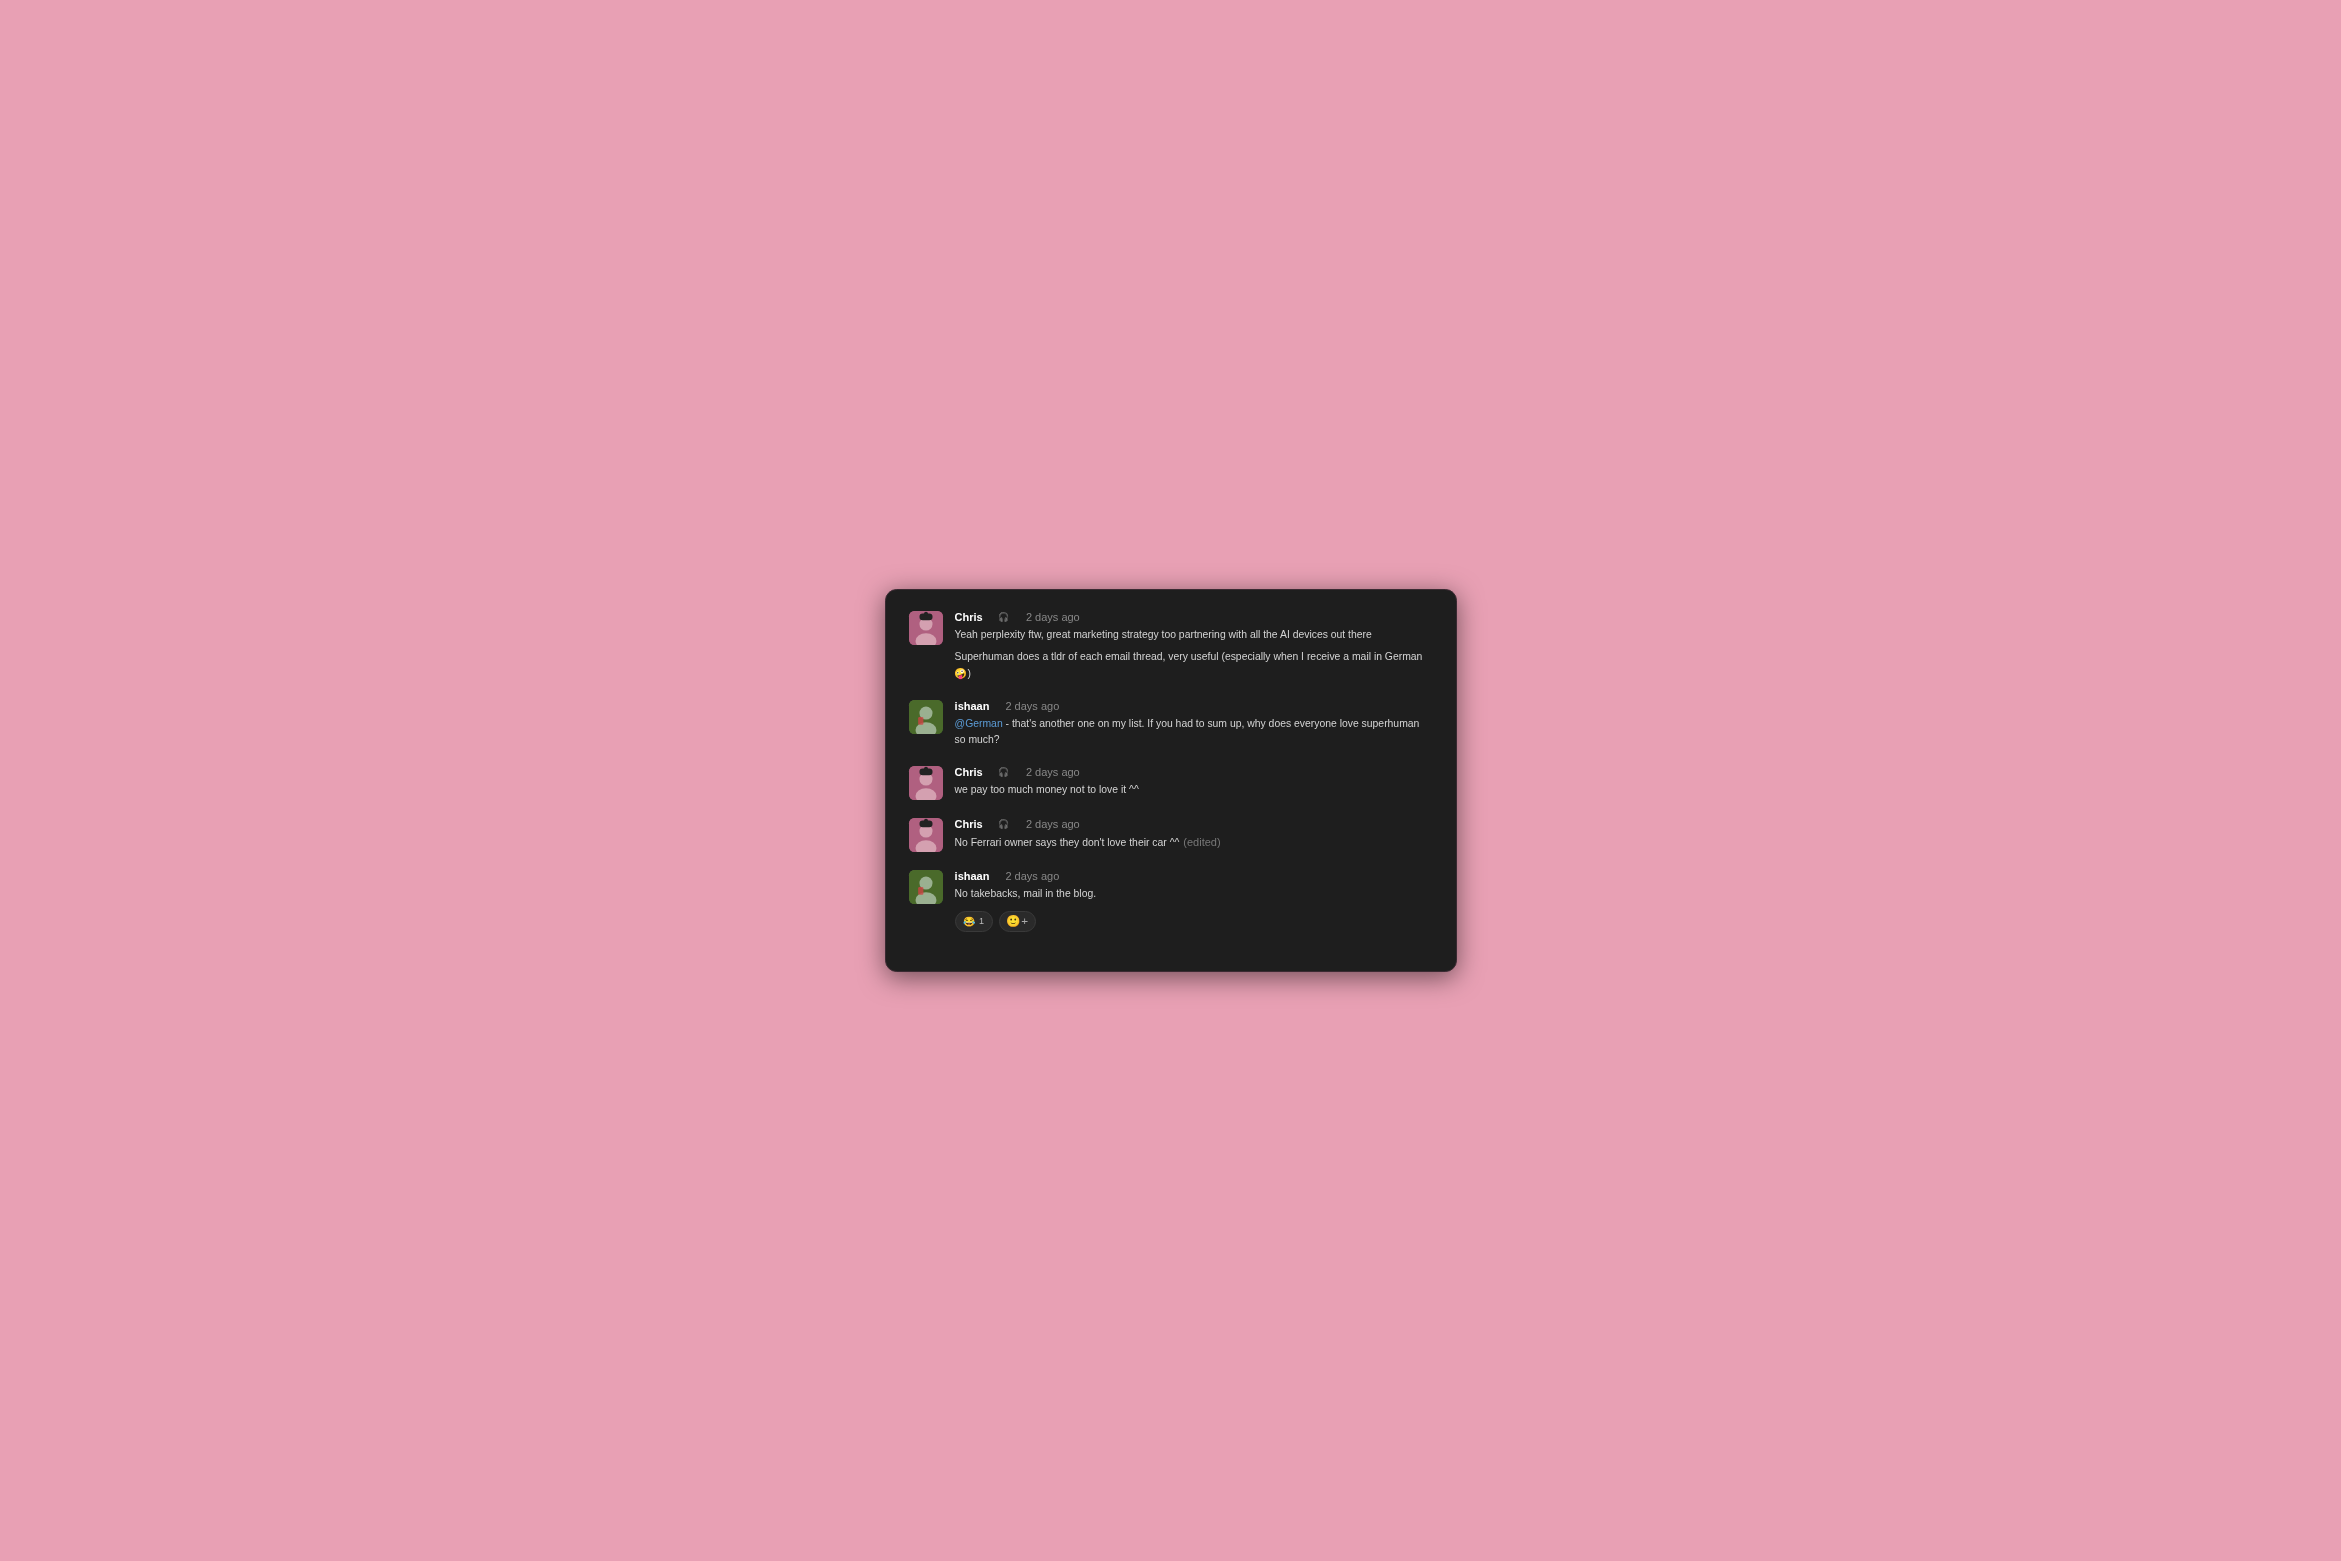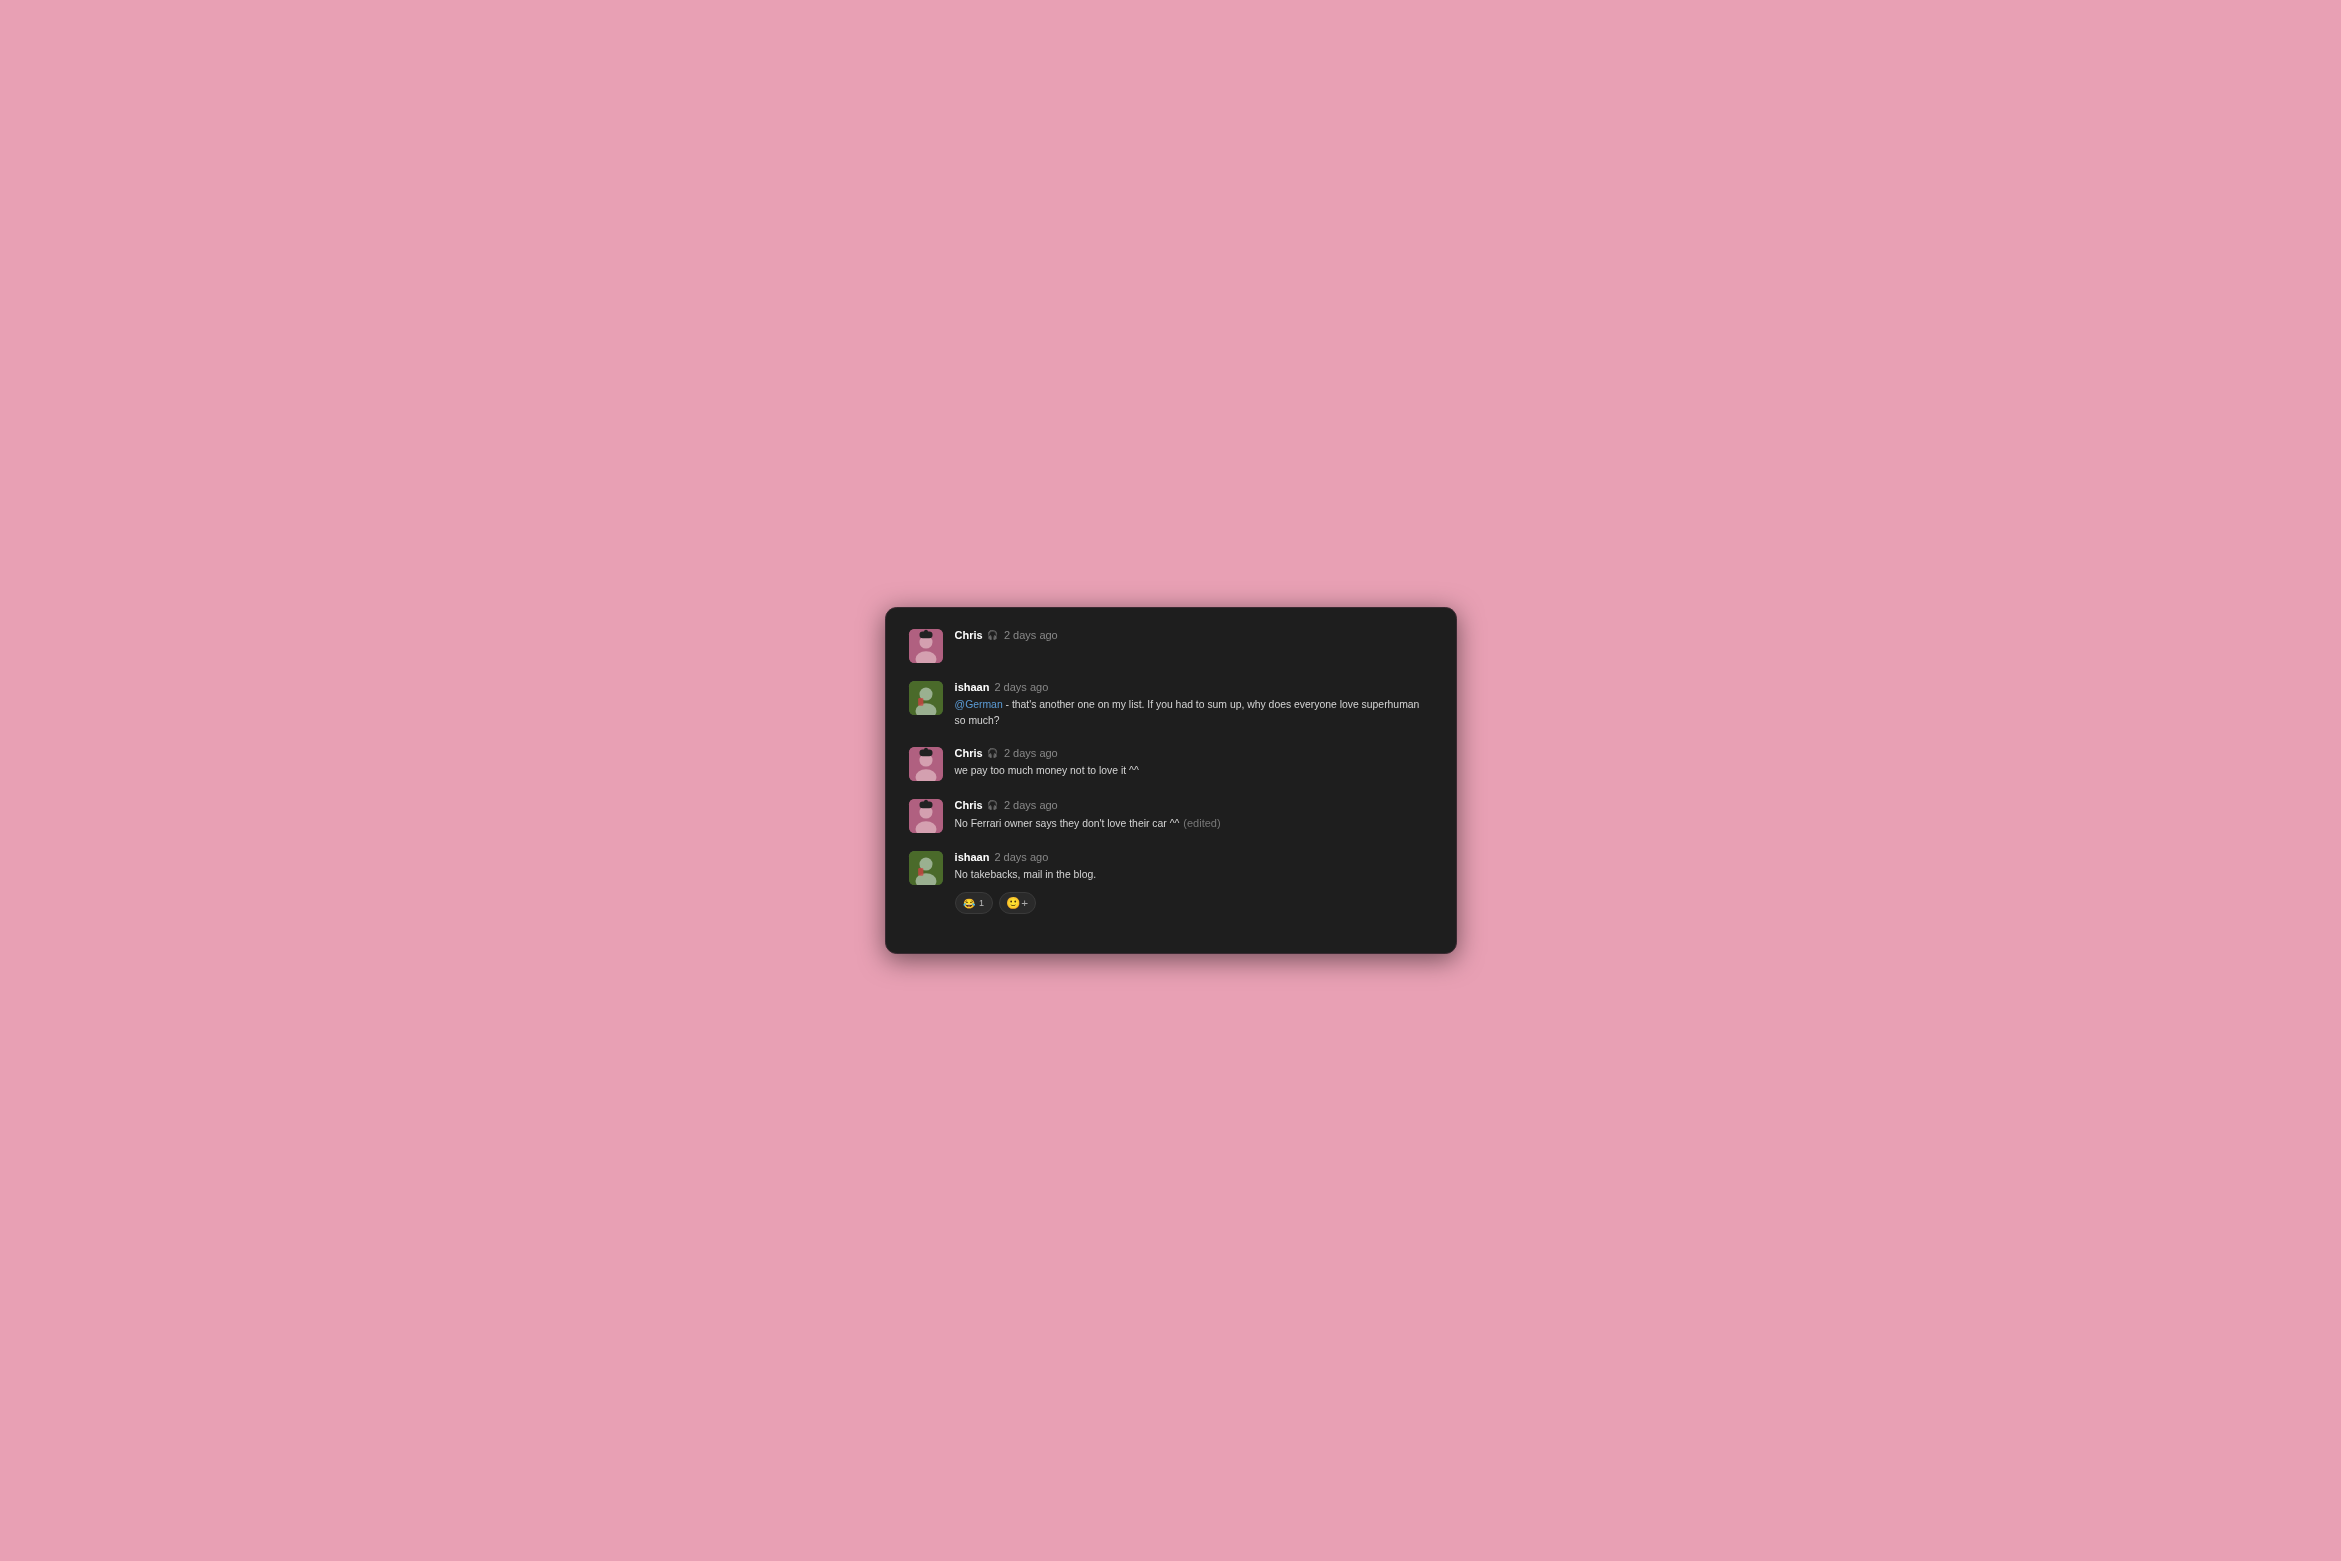--- a/index.html
+++ b/index.html
@@ -55,21 +55,21 @@
       height: 34px;
     }
 
     .message-body {
       flex: 1;
     }
 
     .message-header {
       display: flex;
       align-items: center;
-      gap: 5px;
+      gap: 16px;
       margin-bottom: 3.9px;
     }
 
     .username {
       font-size: 11px;
       font-weight: 700;
       color: #ffffff;
     }
 
     .headphones-icon {
@@ -157,20 +157,24 @@
         <rect x="16" y="4" width="20" height="10" rx="5" fill="#222"></rect>
         <circle cx="26" cy="4" r="3" fill="#222"></circle>
       </svg>
       </div>
       <div class="message-body">
         <div class="message-header">
           <span class="username">Chris</span>
           <span class="headphones-icon">🎧</span>
           <span class="timestamp">2 days ago</span>
         </div>
+        <div class="message-text">
+          <p>Yeah perplexity ftw, great marketing strategy too partnering with all the AI devices out there</p>
+          <p>Superhuman does a tldr of each email thread, very useful (especially when I receive a  mail in German 🤪)</p>
+        </div>
       </div>
     </div>
     <div class="message">
       <div class="avatar avatar-ishaan">
         <svg viewBox="0 0 52 52" xmlns="http://www.w3.org/2000/svg">
         <rect width="52" height="52" fill="#4a6a2a" rx="8"></rect>
         <circle cx="26" cy="20" r="10" fill="#9ab090"></circle>
         <ellipse cx="26" cy="46" rx="16" ry="12" fill="#9ab090"></ellipse>
         <rect x="14" y="26" width="8" height="12" rx="2" fill="#cc4444" opacity="0.8"></rect>
       </svg>

